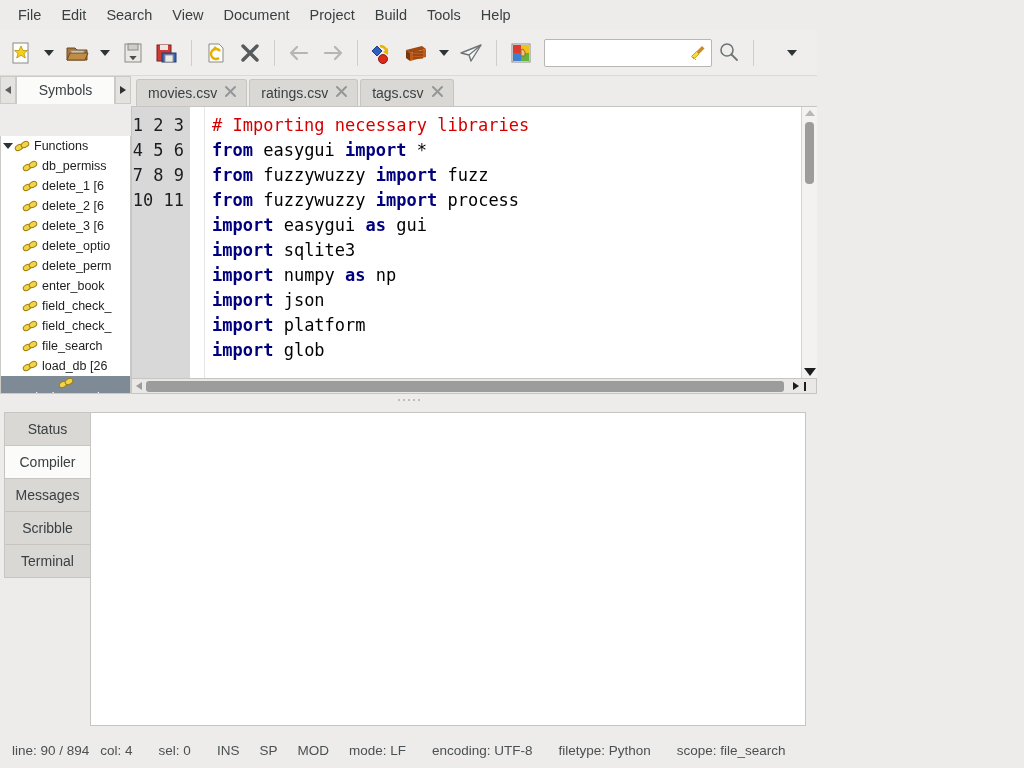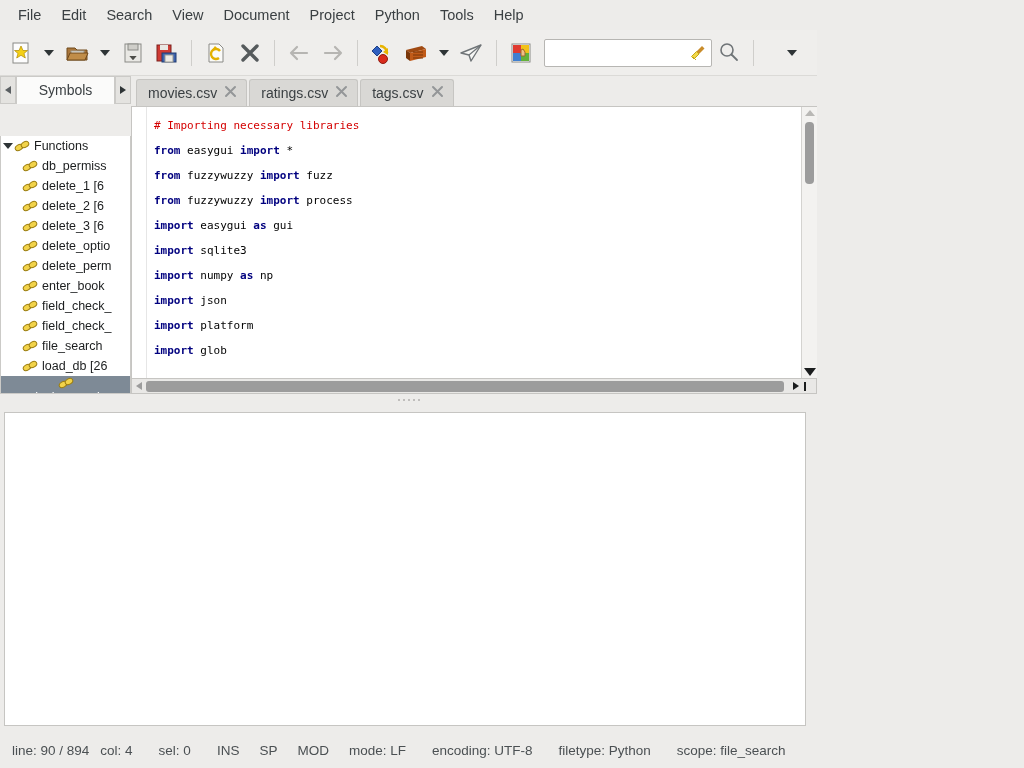--- a/index.html
+++ b/index.html
@@ -62,21 +62,21 @@
     height: 26px; display: flex; align-items: center; gap: 7px;
     padding: 0 9px 0 11px; background: #d9d8d5; border: 1px solid #c6c5c2; border-bottom: none;
     border-radius: 3px 3px 0 0; font-size: 14px; color: #3b4043; margin-right: 2px; white-space: nowrap;
   }
   .etab.active { background: #fff; color: #e8453c; border-color: #c6c5c2; }
   .etab .xclose { opacity: .75; }
   .editor-body { flex: 1 1 auto; display: flex; min-height: 0; background: #fff; border: 1px solid #c6c5c2; border-right: none; box-sizing: border-box; position: relative; }
   .code-area { flex: 1 1 auto; display: flex; min-width: 0; overflow: hidden; }
   .gutter { background: #d8d8d8; color: #1b1d1e; font-family: "DejaVu Sans Mono", monospace; font-size: 17px; line-height: 25px; text-align: right; padding: 6px 6px 0 0; width: 58px; box-sizing: border-box; flex: 0 0 auto; user-select: none; }
   .marker-col { width: 14px; background: #fff; border-right: 1px solid #e6e6e6; flex: 0 0 auto; }
-  .code { flex: 1 1 auto; padding: 6px 0 0 7px; font-family: "DejaVu Sans Mono", monospace; font-size: 11px; line-height: 25px; color: #000; white-space: pre; overflow: hidden; }
+  .code { flex: 1 1 auto; padding: 6px 0 0 7px; font-family: "DejaVu Sans Mono", monospace; font-size: 17px; line-height: 25px; color: #000; white-space: pre; overflow: hidden; }
   .k { color: #00007f; font-weight: bold; }
   .cm { color: #d40000; }
   .op { color: #000; }
 
   
   .vscroll { width: 15px; background: #f3f2f0; border-left: 1px solid #d4d3d0; display: flex; flex-direction: column; align-items: center; flex: 0 0 auto; }
   .vthumb { width: 9px; height: 62px; background: #9c9c9c; border-radius: 4px; margin-top: 3px; }
   .vstep-top, .vstep-bot { height: 12px; display: flex; align-items: center; justify-content: center; }
   .tri-up { width: 0; height: 0; border-left: 5px solid transparent; border-right: 5px solid transparent; border-bottom: 6px solid #b9b8b5; }
   .tri-dn { width: 0; height: 0; border-left: 6px solid transparent; border-right: 6px solid transparent; border-top: 8px solid #1b1d1e; }
@@ -107,21 +107,21 @@
 
 <div id="app">
 
   <div class="menubar">
     <div class="menu-item">File</div>
     <div class="menu-item">Edit</div>
     <div class="menu-item">Search</div>
     <div class="menu-item">View</div>
     <div class="menu-item">Document</div>
     <div class="menu-item">Project</div>
-    <div class="menu-item">Python</div>
+    <div class="menu-item">Build</div>
     <div class="menu-item">Tools</div>
     <div class="menu-item">Help</div>
   </div>
 
   <div class="toolbar">
 
     <div class="tb">
       <svg width="26" height="26" viewBox="0 0 26 26">
         <rect x="5" y="3" width="15" height="20" fill="#fdfdfd" stroke="#8a8a86"></rect>
         <polygon points="13,6 15,10.5 19.5,10.5 16,13.5 17.3,18 13,15.3 8.7,18 10,13.5 6.5,10.5 11,10.5" fill="#f4d016" stroke="#b08a00" stroke-width=".7"></polygon>
@@ -410,20 +410,31 @@
             </div>
             <div class="etab">
               <span>tags.csv</span>
               <span class="xclose"><svg width="13" height="13" viewBox="0 0 13 13">
                   <path d="M2 2 L11 11 M11 2 L2 11" stroke="#7d8184" stroke-width="2" stroke-linecap="round"></path>
                 </svg></span>
             </div>
           </div>
         <div class="editor-body">
           <div class="code-area">
+            <div class="gutter" id="gutter">1
+2
+3
+4
+5
+6
+7
+8
+9
+10
+11</div>
             <div class="marker-col"></div>
             <div class="code" id="code"><span class="cm"># Importing necessary libraries</span>
 <span class="k">from</span><span class="op"> easygui </span><span class="k">import</span><span class="op"> *</span>
 <span class="k">from</span><span class="op"> fuzzywuzzy </span><span class="k">import</span><span class="op"> fuzz</span>
 <span class="k">from</span><span class="op"> fuzzywuzzy </span><span class="k">import</span><span class="op"> process</span>
 <span class="k">import</span><span class="op"> easygui </span><span class="k">as</span><span class="op"> gui</span>
 <span class="k">import</span><span class="op"> sqlite3</span>
 <span class="k">import</span><span class="op"> numpy </span><span class="k">as</span><span class="op"> np</span>
 <span class="k">import</span><span class="op"> json</span>
 <span class="k">import</span><span class="op"> platform</span>
@@ -457,20 +468,27 @@
 
     <div class="splitter">
       <span class="grip-dot"></span>
         <span class="grip-dot"></span>
         <span class="grip-dot"></span>
         <span class="grip-dot"></span>
         <span class="grip-dot"></span>
     </div>
 
     <div class="lower">
+      <div class="msg-tabs" id="msg-tabs">
+          <div class="msg-tab">Status</div>
+          <div class="msg-tab active">Compiler</div>
+          <div class="msg-tab">Messages</div>
+          <div class="msg-tab">Scribble</div>
+          <div class="msg-tab">Terminal</div>
+        </div>
       <div class="msg-view"></div>
     </div>
   </div>
 
   <div class="statusbar">
     <span class="st sp1">line: 90 / 894</span>
     <span class="st sp2">col: 4</span>
     <span class="st sp2">sel: 0</span>
     <span class="st sp3">INS</span>
     <span class="st sp3">SP</span>

